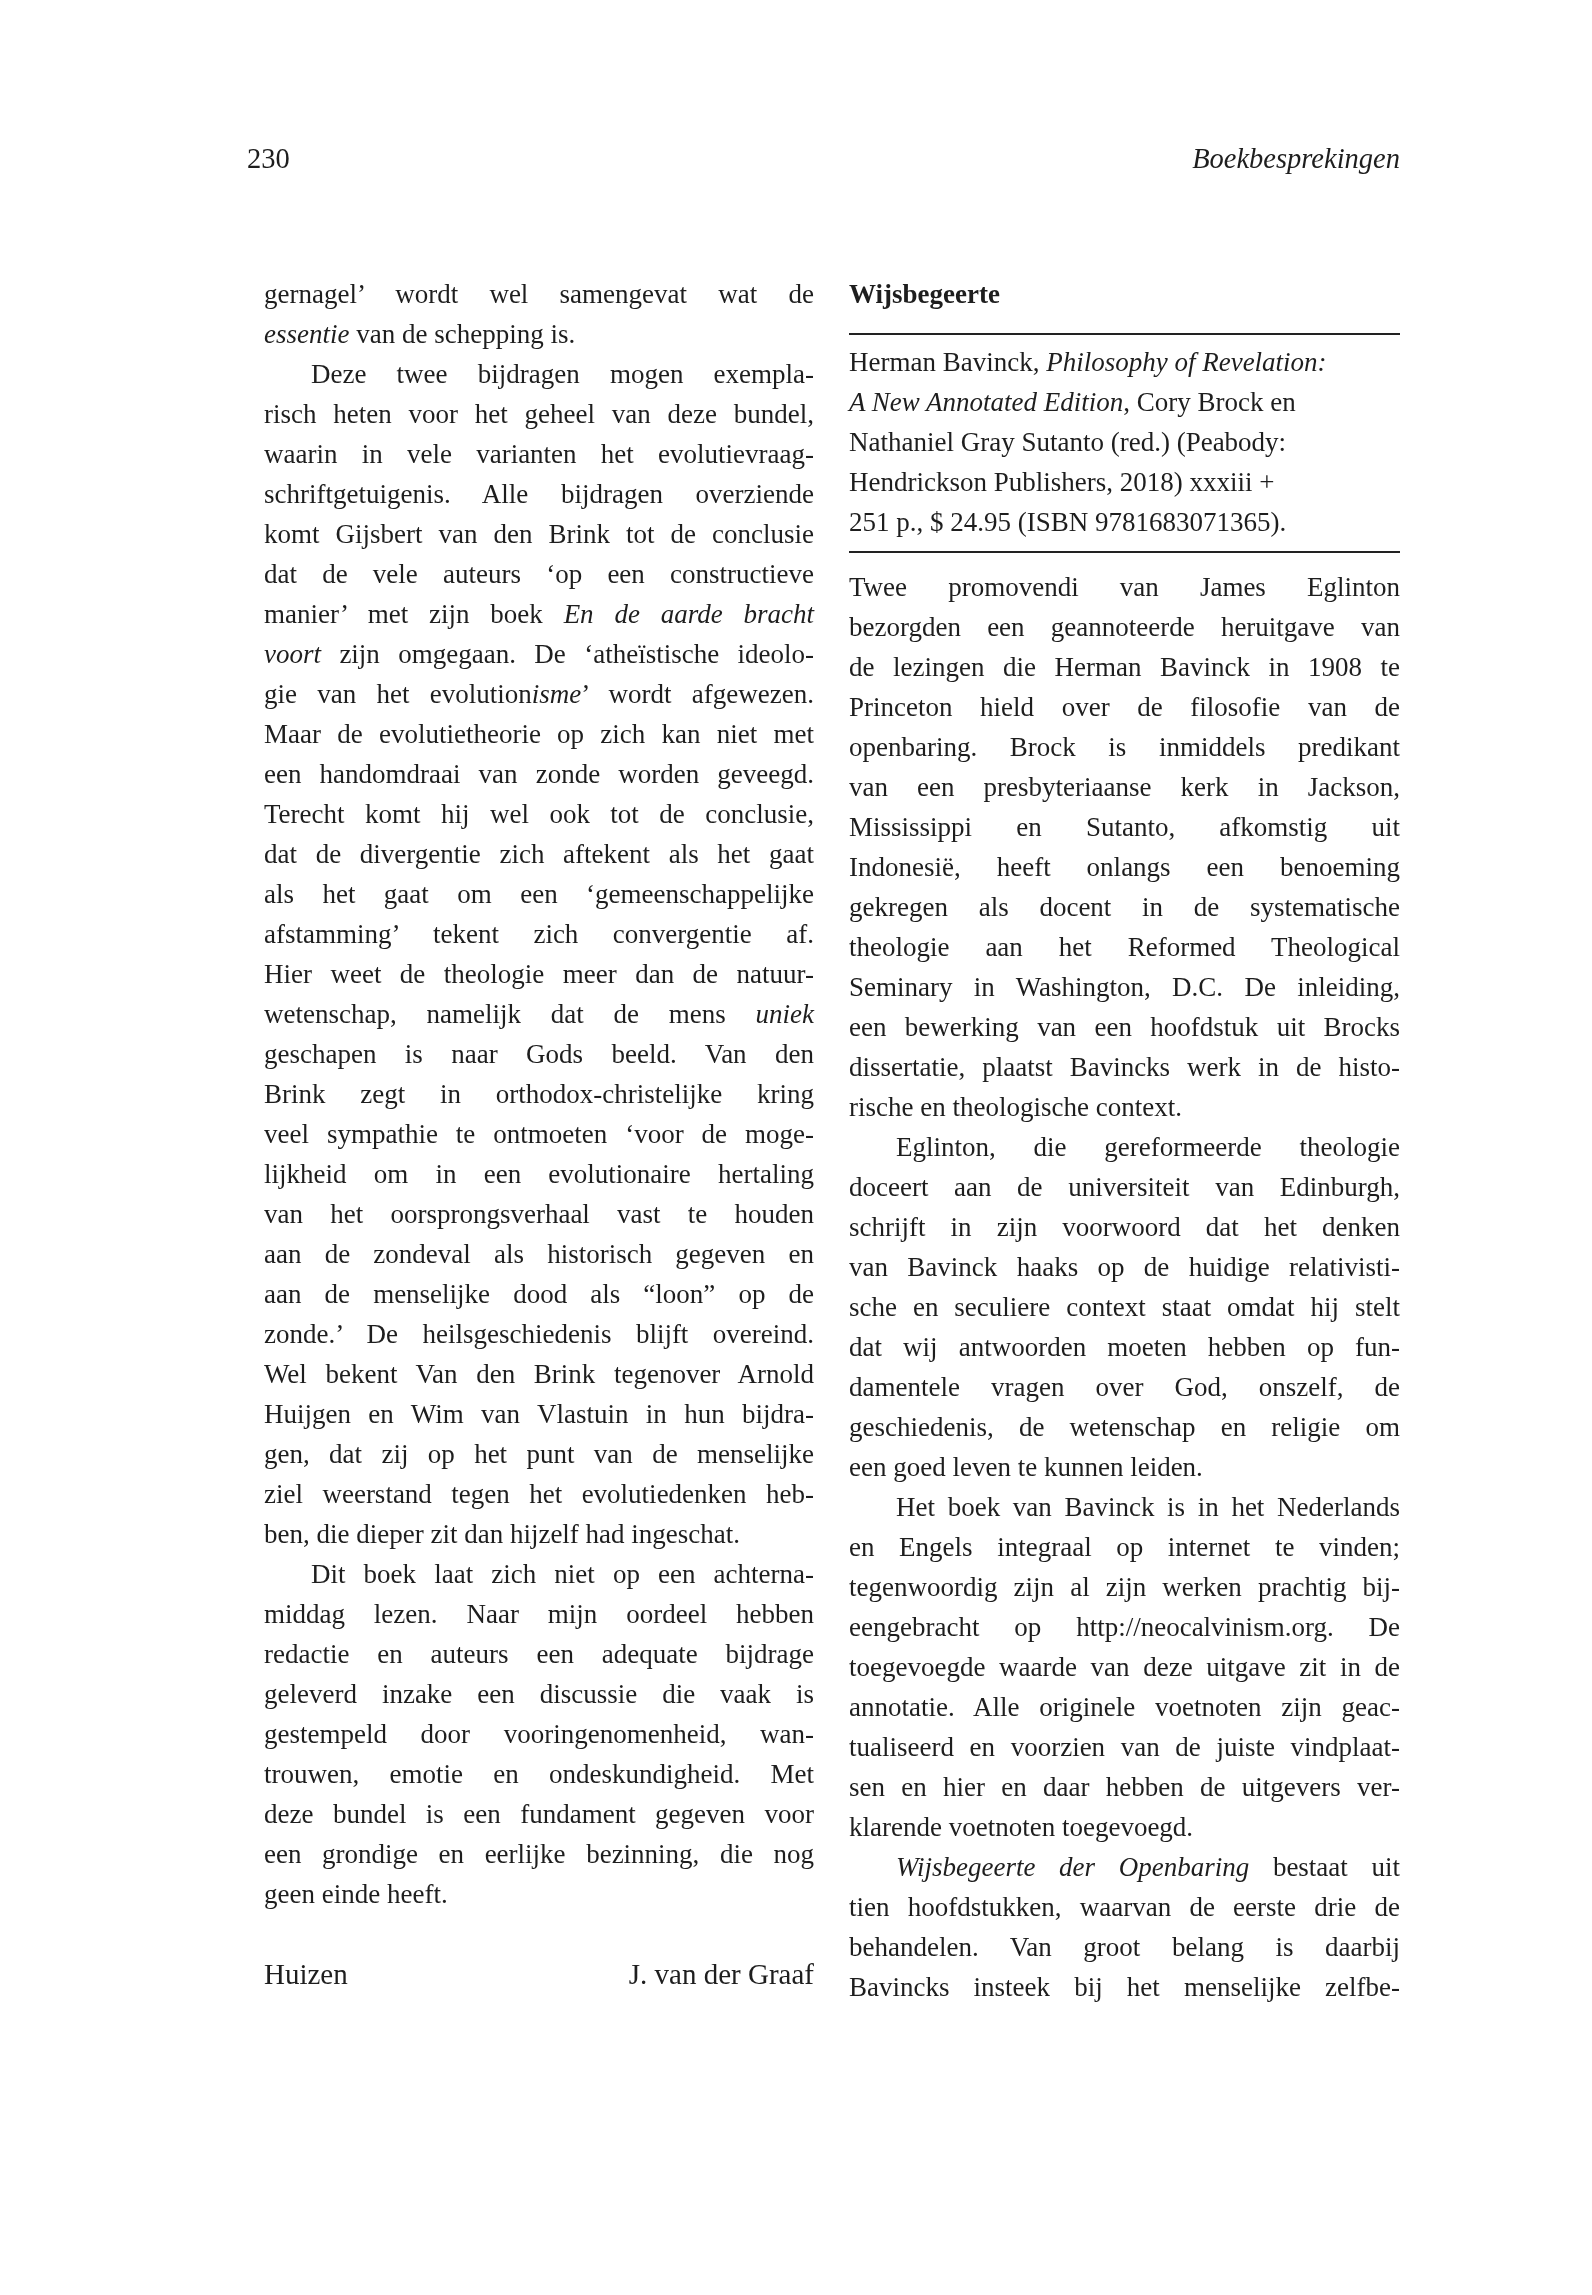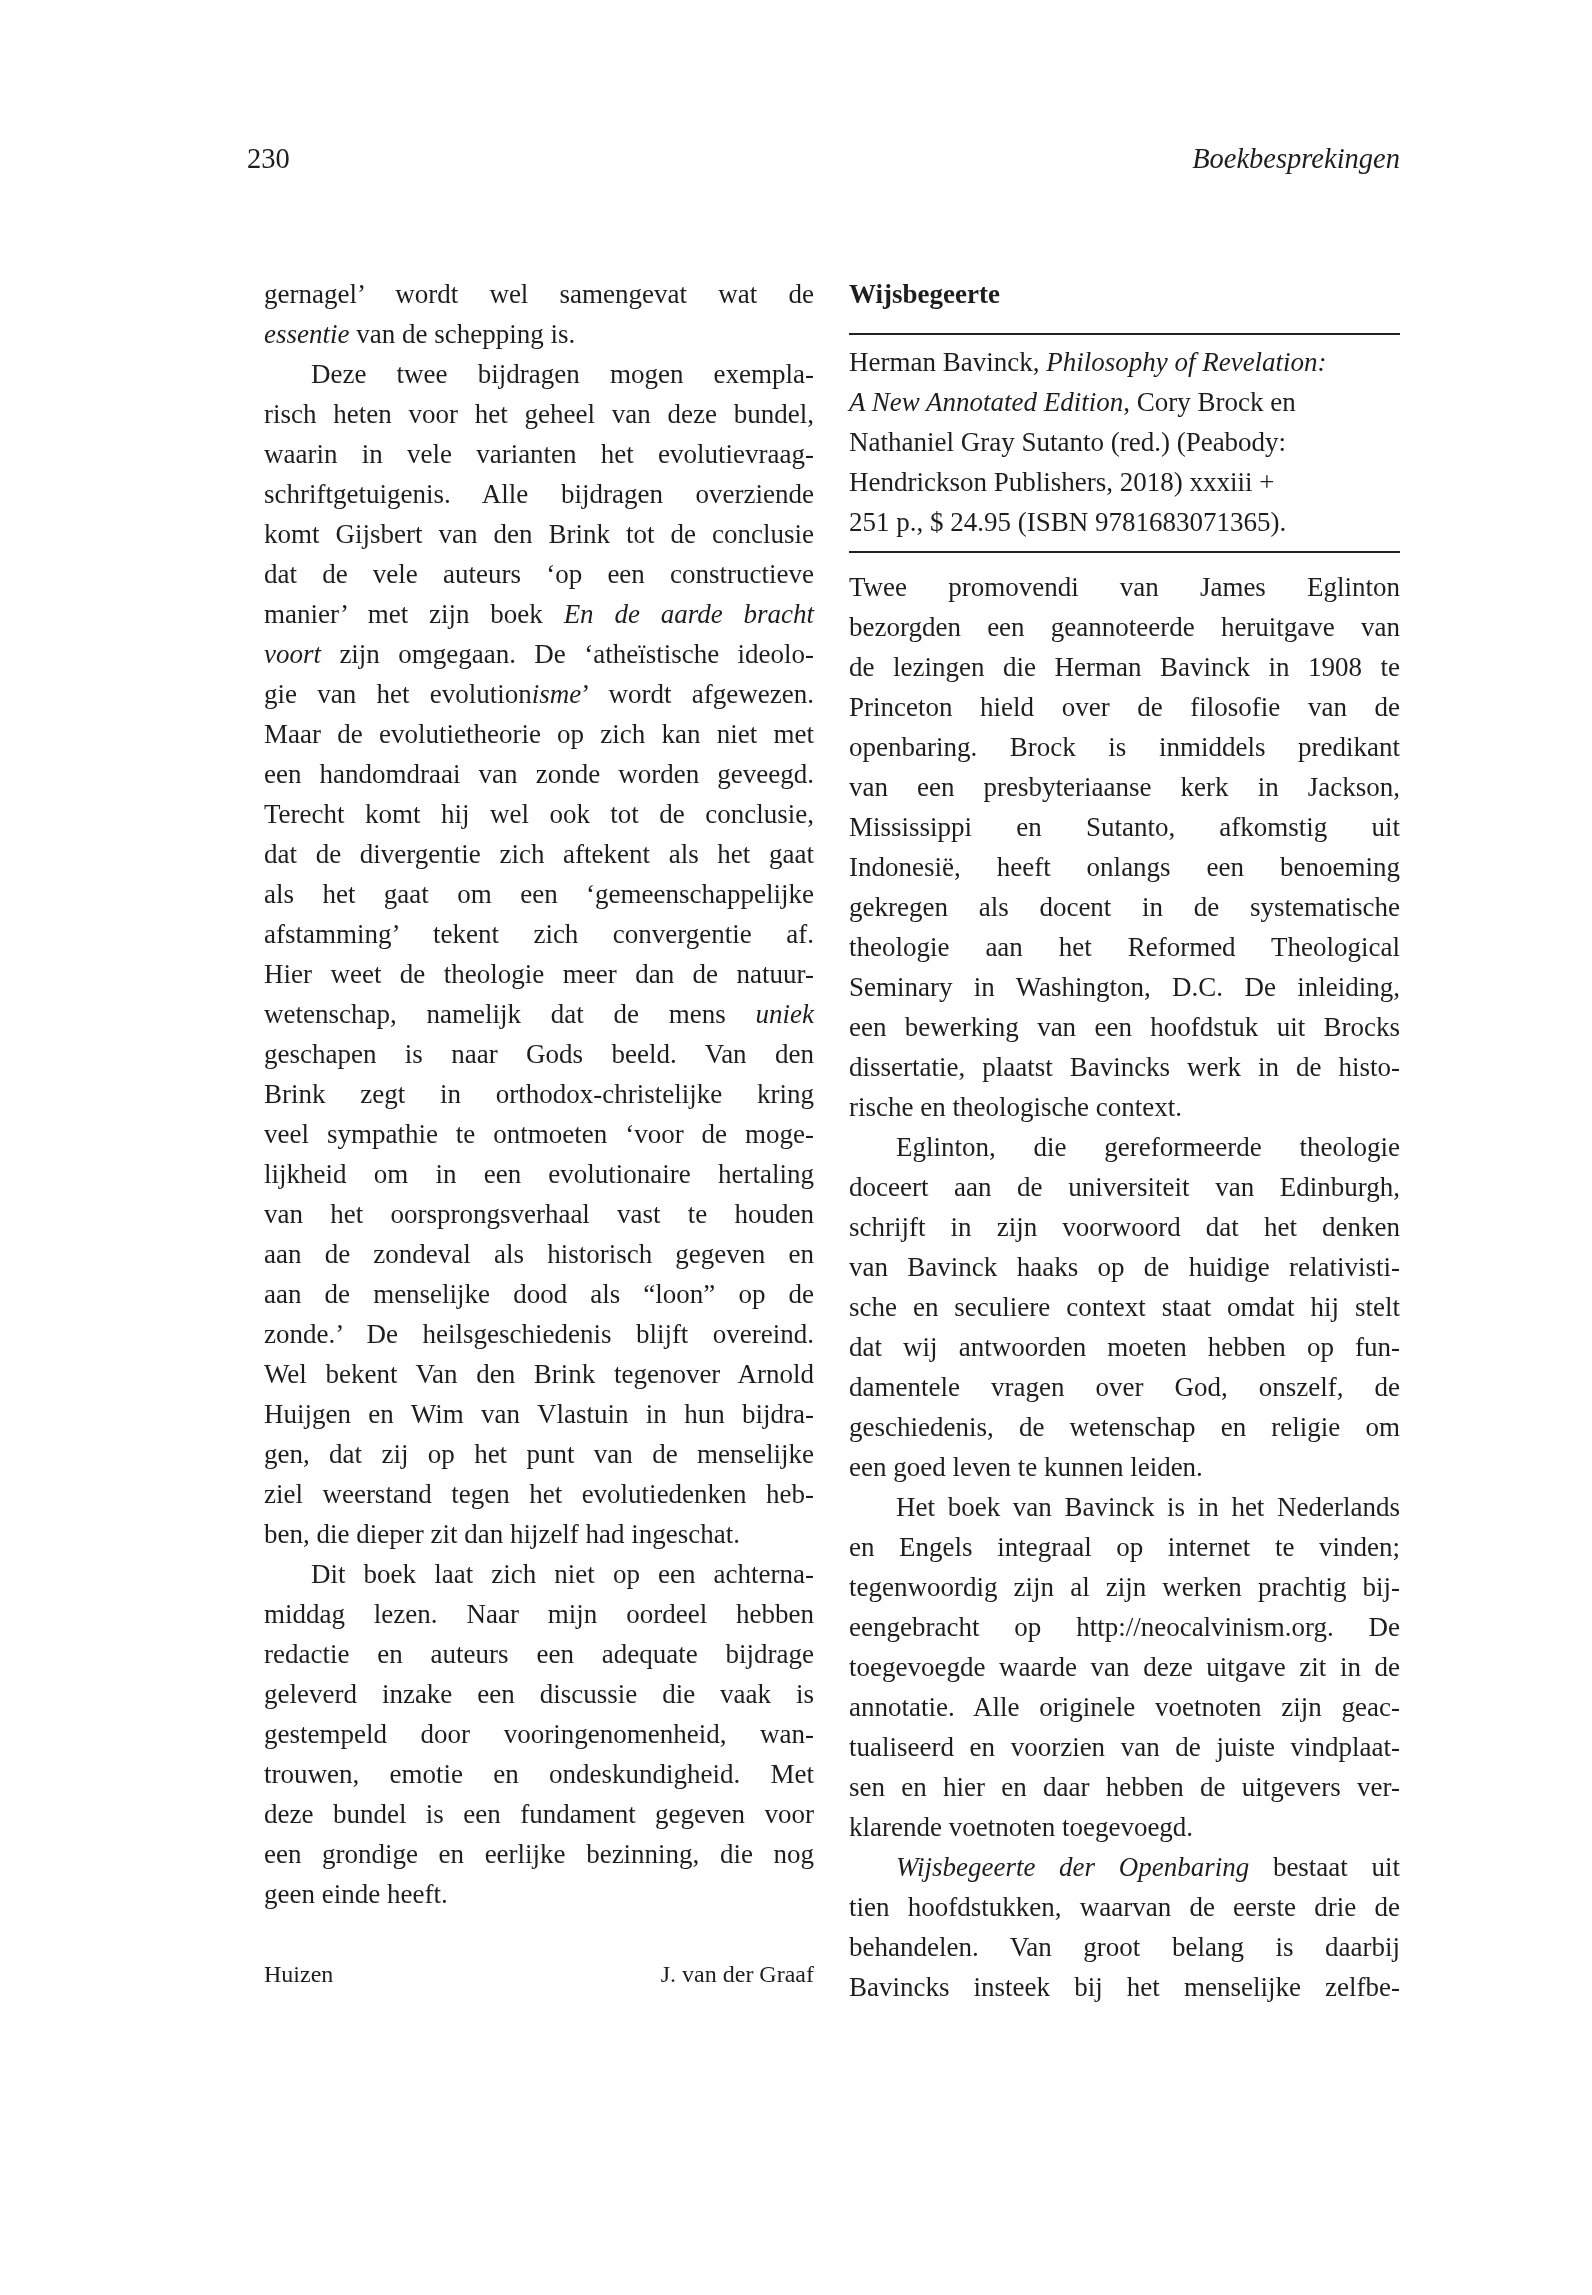--- a/index.html
+++ b/index.html
@@ -12,21 +12,21 @@
   .col-right { left: 849px; width: 551px; }
   .ln { display: block; height: 40px; line-height: 40px; font-size: 27px;
         text-align: justify; text-align-last: justify; white-space: nowrap; }
   .ln.last { text-align-last: left; }
   .ln.indent { padding-left: 47px; }
   .ln i { font-style: italic; }
   .section-heading { font-weight: bold; font-size: 27px; height: 40px; line-height: 40px; }
   .rule { height: 0; border-top: 2.6px solid #222; margin: 0; }
   .rule.top { margin-top: 19px; margin-bottom: 7px; }
   .rule.bottom { margin-top: 8.6px; margin-bottom: 14px; }
-  .sign { display: flex; justify-content: space-between; font-size: 24px; height: 40px; line-height: 40px; margin-top: 40px; text-align: right; }
+  .sign { display: flex; justify-content: space-between; font-size: 29px; height: 40px; line-height: 40px; margin-top: 40px; text-align: right; }
 </style>
 </head>
 <body>
 
 <div class="page-number">230</div>
 <div class="running-head">Boekbesprekingen</div>
 
 <div class="col col-left">
   <div id="left-lines">
       <span class="ln">gernagel’ wordt wel samengevat wat de</span>

